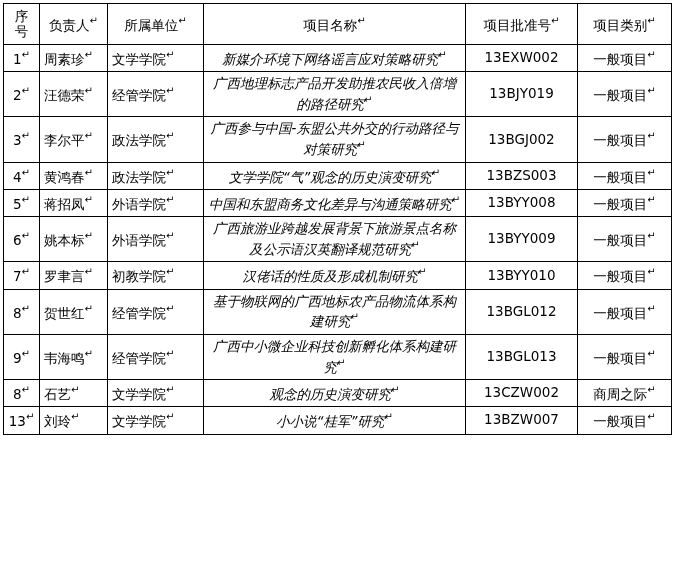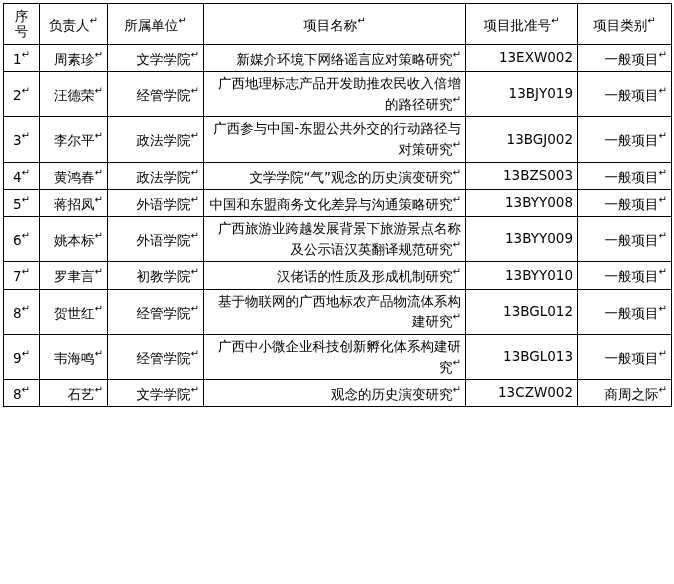--- a/index.html
+++ b/index.html
@@ -46,28 +46,29 @@
 
   thead td {
     text-align: center;
     height: 34px;
   }
   td.no {
     text-align: center;
     white-space: nowrap;
   }
   td.person, td.unit {
-    text-align: right;
+    text-align: left;
     white-space: nowrap;
   }
   td.title {
-    text-align: right;
+    text-align: center;
+    font-style: italic;
   }
   td.code, td.type {
-    text-align: right;
+    text-align: center;
     white-space: nowrap;
   }
   .pil {
     font-size: 10px;
     vertical-align: super;
     color: #000;
   }
   tbody tr { height: 26px; }
   .hdr-no { letter-spacing: 0px; }
   .hdr-no span { display: block; line-height: 1.1; }
@@ -172,15 +173,23 @@
           <td class="type"><span>一般项目</span><span class="pil">↵</span></td>
         </tr>
         <tr>
           <td class="no"><span>8</span><span class="pil">↵</span></td>
           <td class="person"><span>石艺</span><span class="pil">↵</span></td>
           <td class="unit"><span>文学学院</span><span class="pil">↵</span></td>
           <td class="title"><span>观念的历史演变研究</span><span class="pil">↵</span></td>
           <td class="code"><span>13CZW002</span></td>
           <td class="type"><span>商周之际</span><span class="pil">↵</span></td>
         </tr>
+        <tr>
+          <td class="no"><span>13</span><span class="pil">↵</span></td>
+          <td class="person"><span>刘玲</span><span class="pil">↵</span></td>
+          <td class="unit"><span>文学学院</span><span class="pil">↵</span></td>
+          <td class="title"><span>小小说“桂军”研究</span><span class="pil">↵</span></td>
+          <td class="code"><span>13BZW007</span></td>
+          <td class="type"><span>一般项目</span><span class="pil">↵</span></td>
+        </tr>
       </tbody>
   </table>
 </div>
 
 </body></html>

